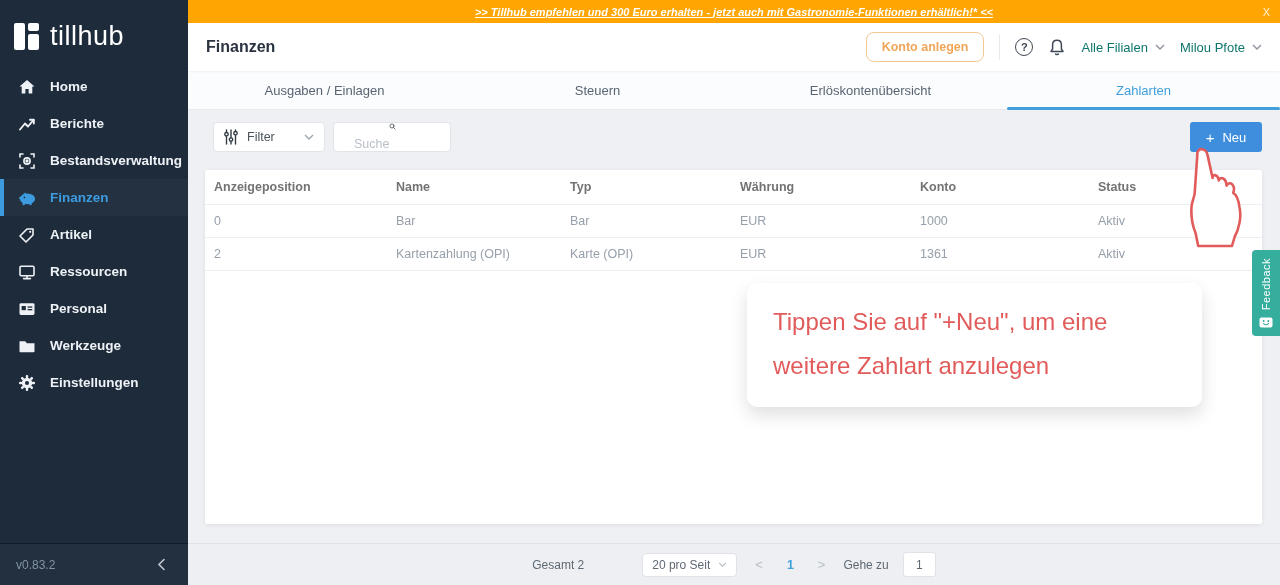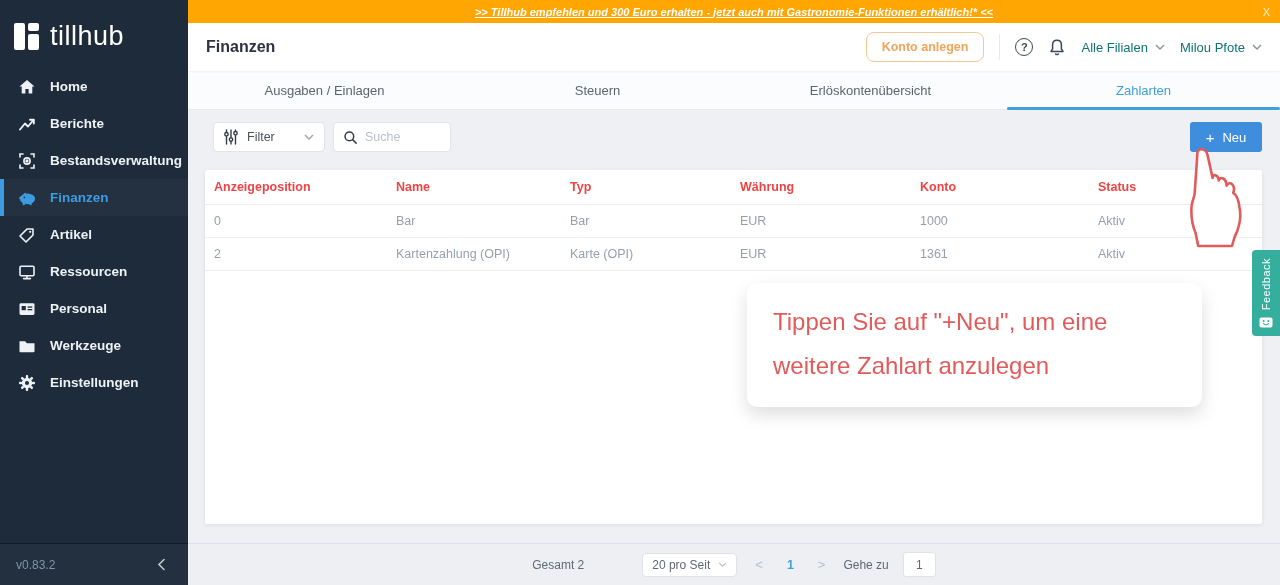--- a/index.html
+++ b/index.html
@@ -62,37 +62,37 @@
 
   .content { position:absolute; top:110px; left:0; right:0; bottom:0; background:#eef0f3; }
 
   
   .filter-btn { position:absolute; left:25px; top:12px; width:112px; height:30px;
     background:#fff; border:1px solid #e1e4e8; border-radius:4px; display:flex;
     align-items:center; padding:0 10px; gap:9px; cursor:pointer; }
   .filter-btn .f-label { font-size:12.5px; color:#4a525c; flex:1; }
   .search-box { position:absolute; left:145px; top:12px; width:118px; height:30px;
     background:#fff; border:1px solid #e1e4e8; border-radius:4px; display:flex;
-    align-items:center; padding:0 9px; gap:7px; }
+    align-items:center; padding:0 9px; gap:7px;flex-direction:column; }
   .search-box input { border:none; outline:none; width:76px; font-size:12.5px;
     color:#4a525c; font-family:"Liberation Sans", sans-serif; }
   .search-box input::placeholder { color:#b8bfc7; }
   .neu-btn { position:absolute; right:18px; top:12px; width:72px; height:30px;
     background:#3e8edd; border:none; border-radius:3px; color:#fff; font-size:13px;
     display:flex; align-items:center; justify-content:center; gap:8px; cursor:pointer;
     font-family:"Liberation Sans", sans-serif; }
   .neu-btn .plus { font-size:15px; font-weight:400; }
 
   
   .card { position:absolute; left:17px; top:60px; width:1057px; height:354px;
     background:#fff; border-radius:2px; box-shadow:0 1px 4px rgba(0,0,0,.08); }
   .trow { display:grid; grid-template-columns:182px 174px 170px 180px 178px 1fr;
     padding-left:9px; align-items:center; height:33px; border-bottom:1px solid #eceef0; }
   .trow.head { height:35px; }
-  .trow.head > div { font-size:12.5px; font-weight:700; color:#ef4444; }
+  .trow.head > div { font-size:12.5px; font-weight:700; color:#737373; }
   .trow.body > div { font-size:12.5px; color:#97a0aa; }
   .trow.body { cursor:pointer; }
 
   
   .annotation { position:absolute; left:559px; top:173px; width:455px; height:124px;
     background:#fff; border-radius:10px; box-shadow:0 8px 18px rgba(0,0,0,.13);
     padding:17px 10px 0 26px; z-index:3; }
   .annotation div { font-family:cursive, sans-serif; color:#e15b5b; font-size:24px;
     line-height:44px; white-space:nowrap; }
   .hand { position:absolute; left:1002px; top:37px; width:58px; height:105px; z-index:4; }

